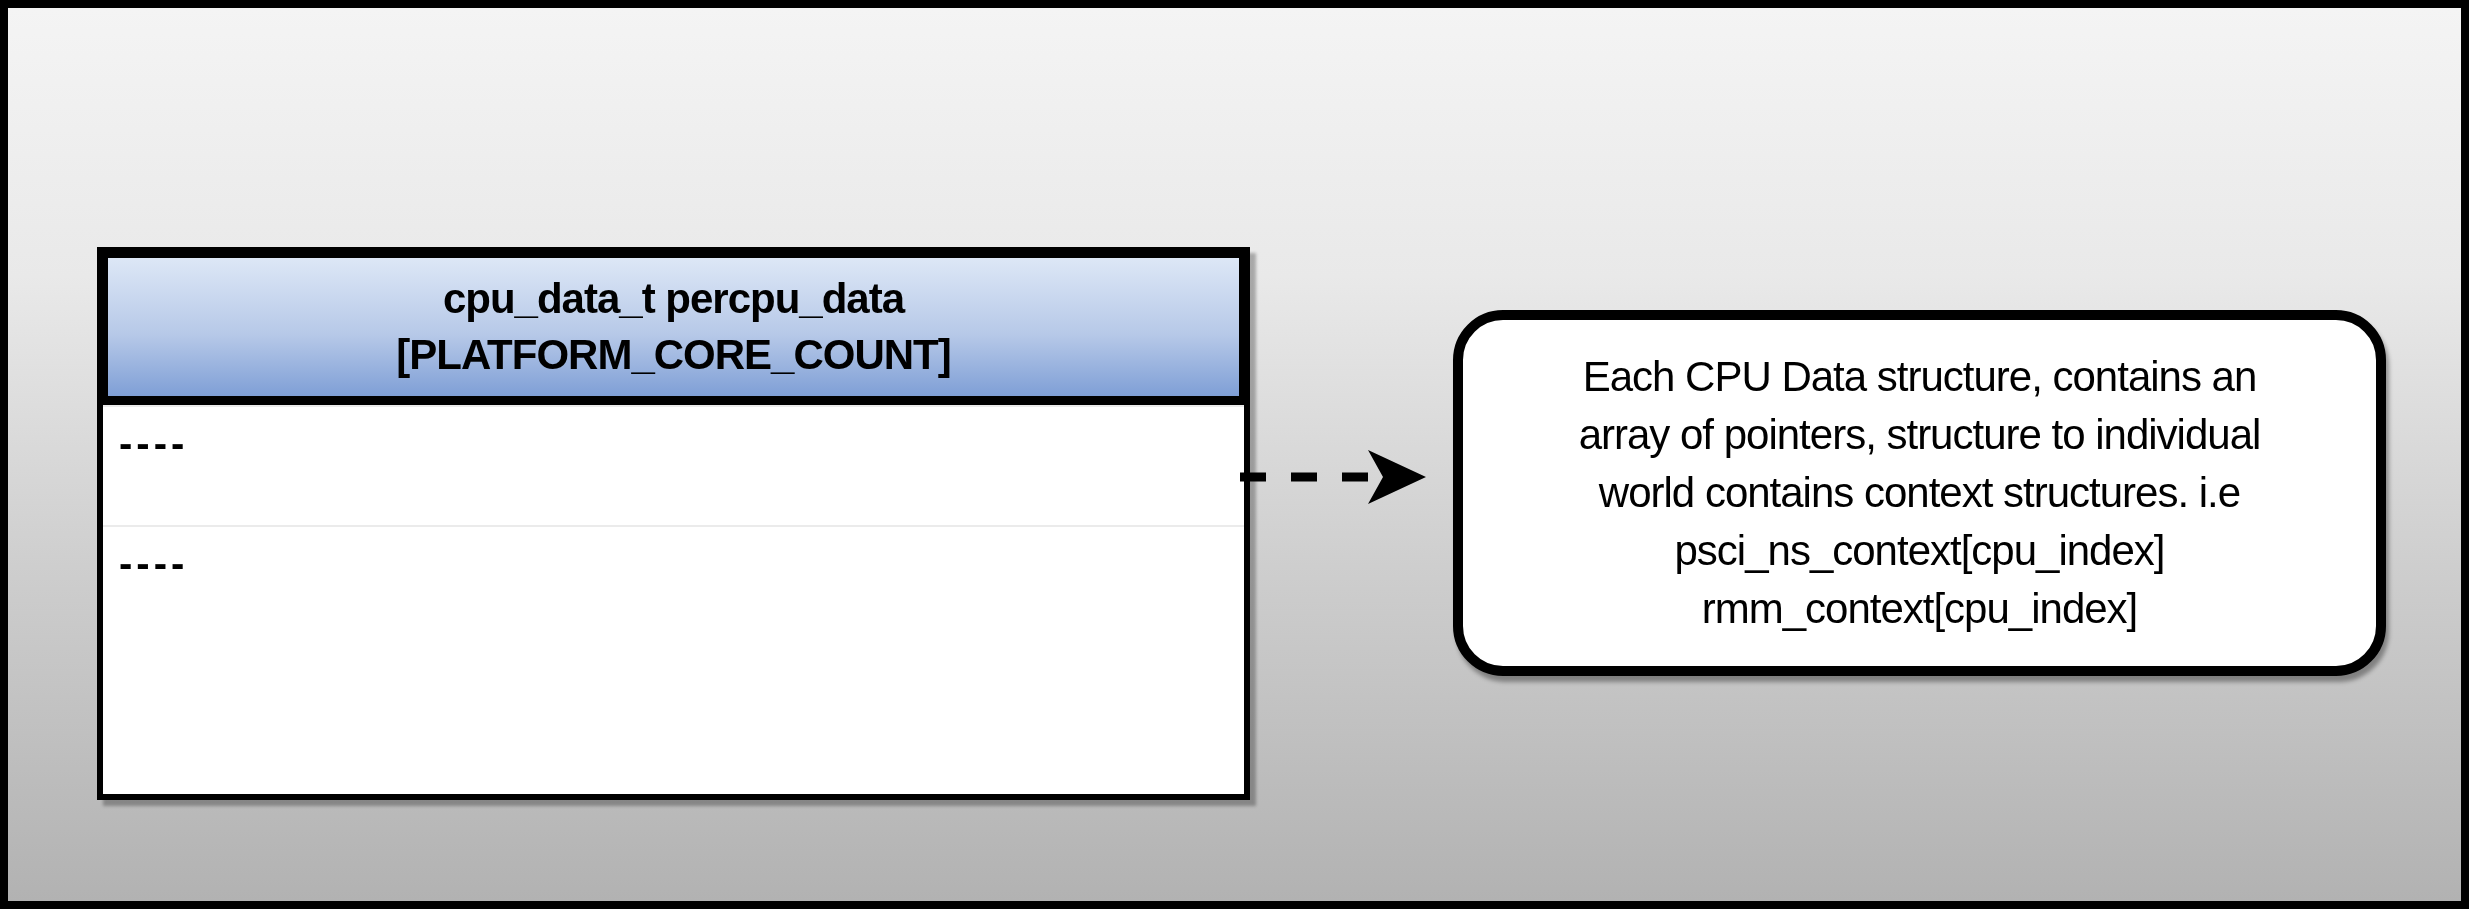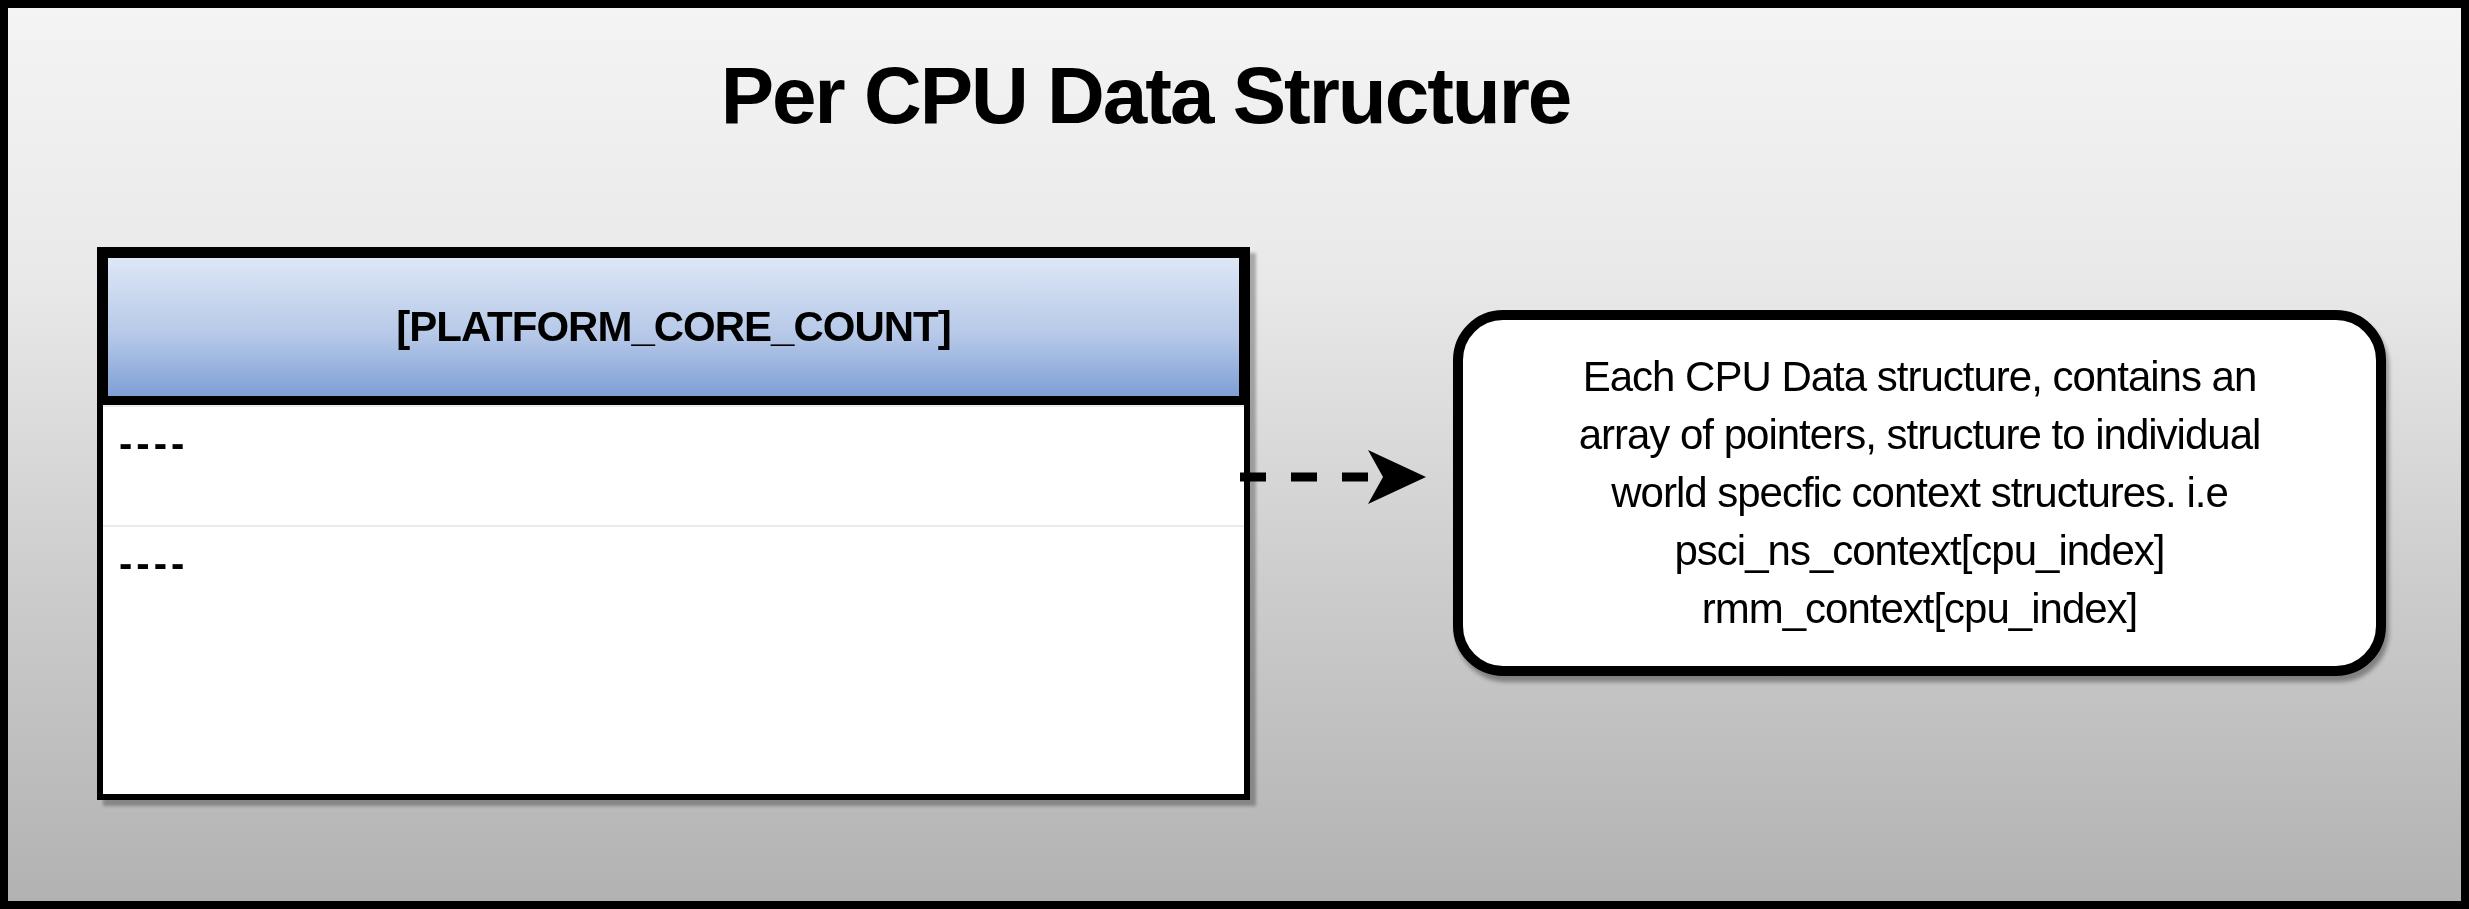--- a/index.html
+++ b/index.html
@@ -101,36 +101,36 @@
     line-height: 58px;
     letter-spacing: -1px;
     white-space: nowrap;
   }
 </style>
 </head>
 <body>
 
 <div class="frame">
 
-  <div class="title">Per CPU Data Structure</div>
 
   <div class="cpu-table">
     <div class="cpu-table-header">
+      <div>cpu_data_t percpu_data</div>
       <div>[PLATFORM_CORE_COUNT]</div>
     </div>
     <div class="cpu-row r2 dashes">----</div>
     <div class="cpu-row r3 dashes">----</div>
   </div>
 
   <svg class="arrow-svg" viewBox="1230 430 230 80" xmlns="http://www.w3.org/2000/svg">
     <line x1="1232" y1="469" x2="1368" y2="469" stroke="#000000" stroke-width="9" stroke-dasharray="26 25"></line>
     <polygon points="1360,442 1418,469 1360,496 1375,469" fill="#000000"></polygon>
   </svg>
 
   <div class="callout">
     <div>Each CPU Data structure, contains an</div>
     <div>array of pointers, structure to individual</div>
-    <div>world specfic context structures. i.e</div>
+    <div>world contains context structures. i.e</div>
     <div>psci_ns_context[cpu_index]</div>
     <div>rmm_context[cpu_index]</div>
   </div>
 
 </div>
 
 </body></html>

